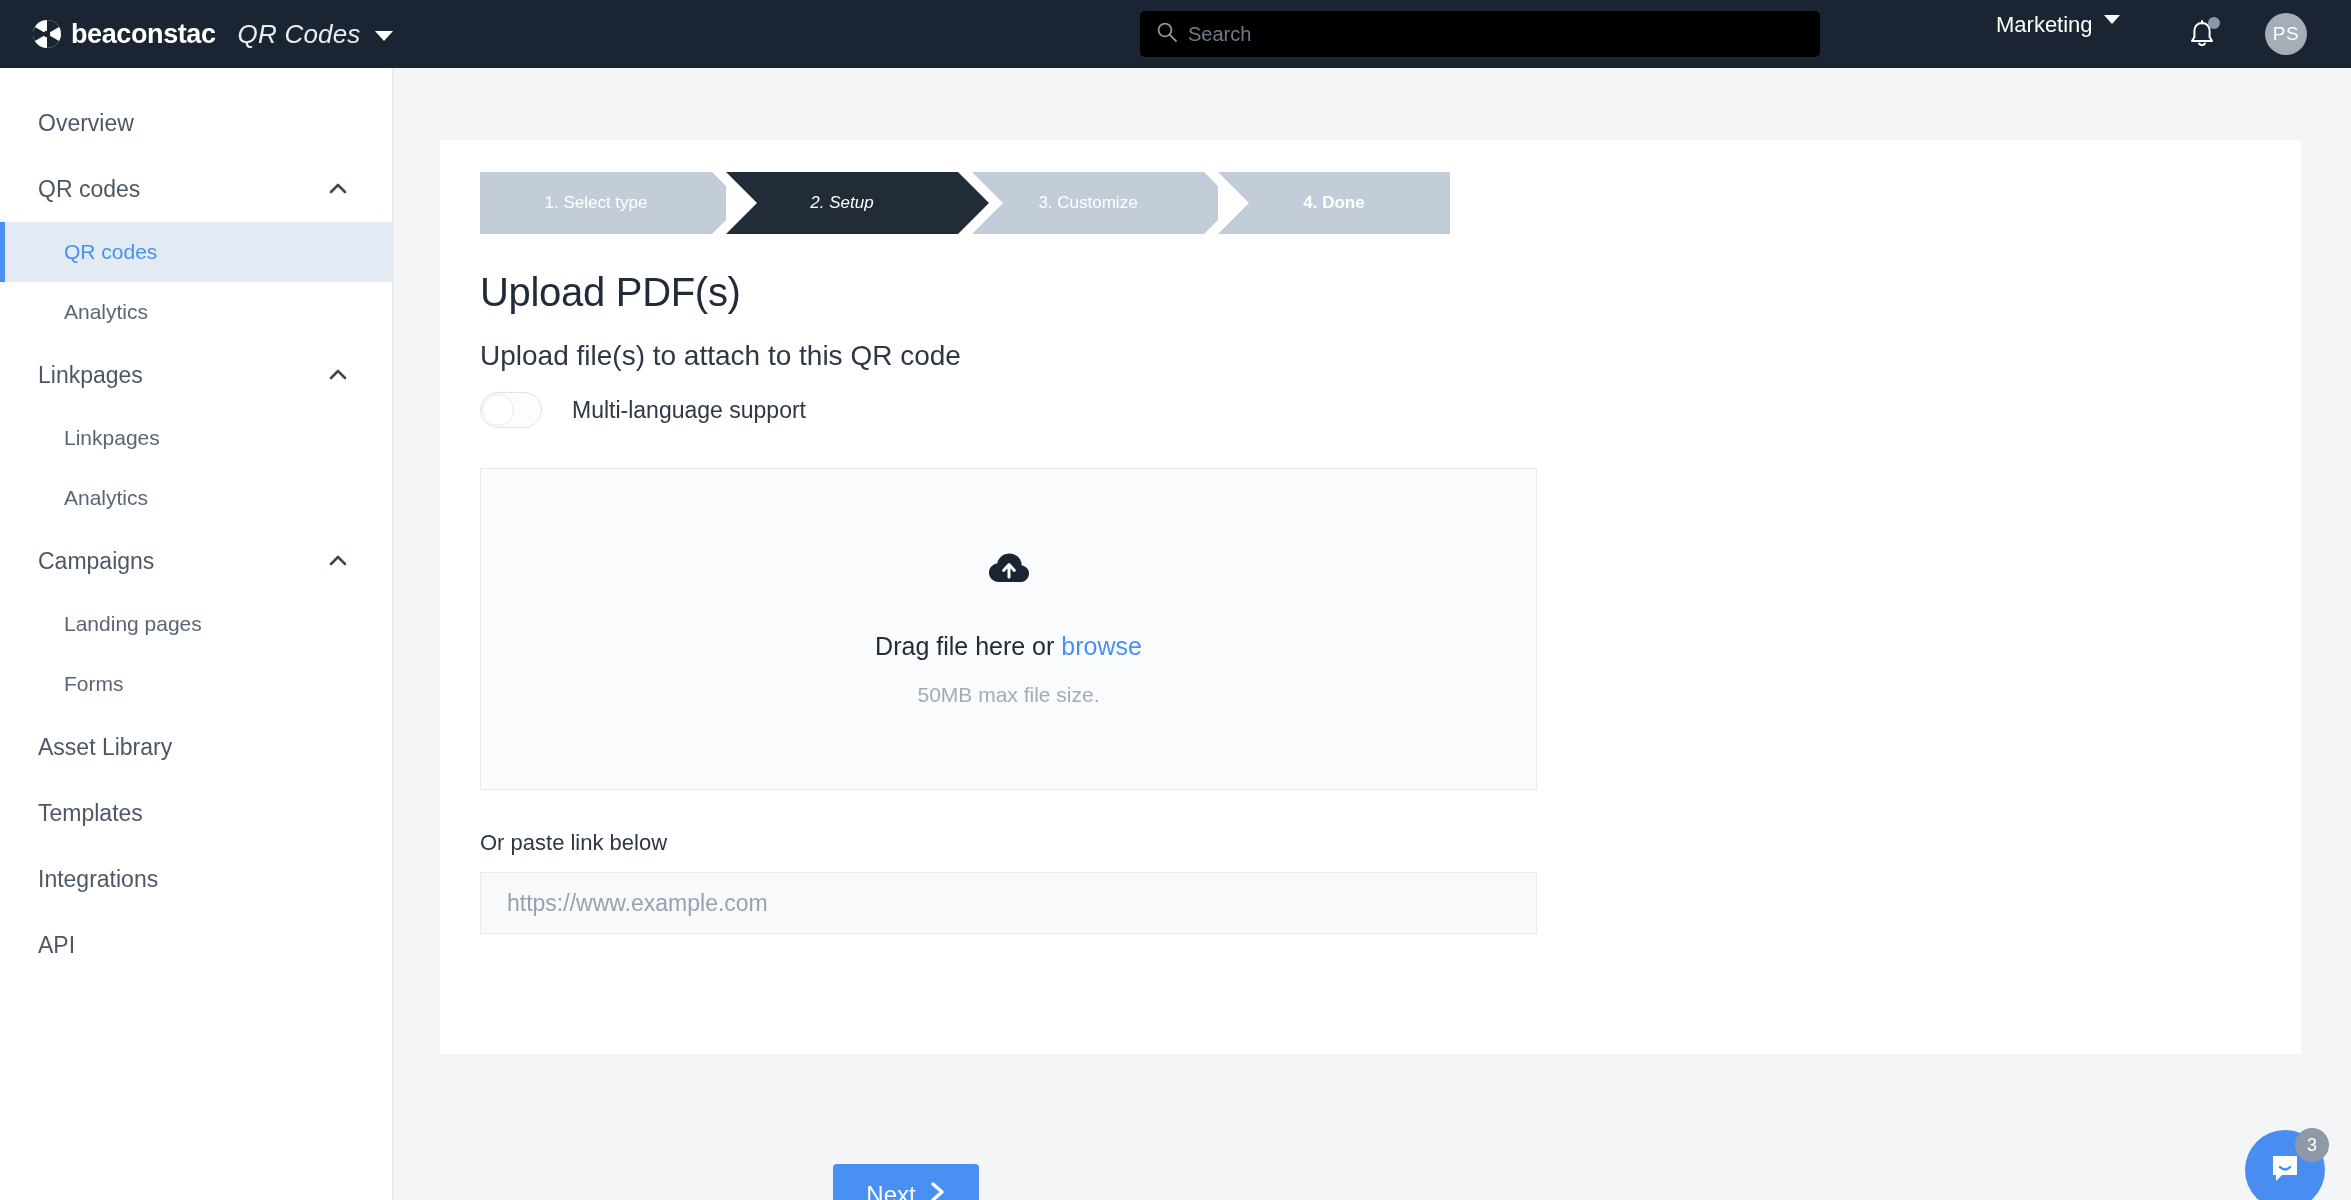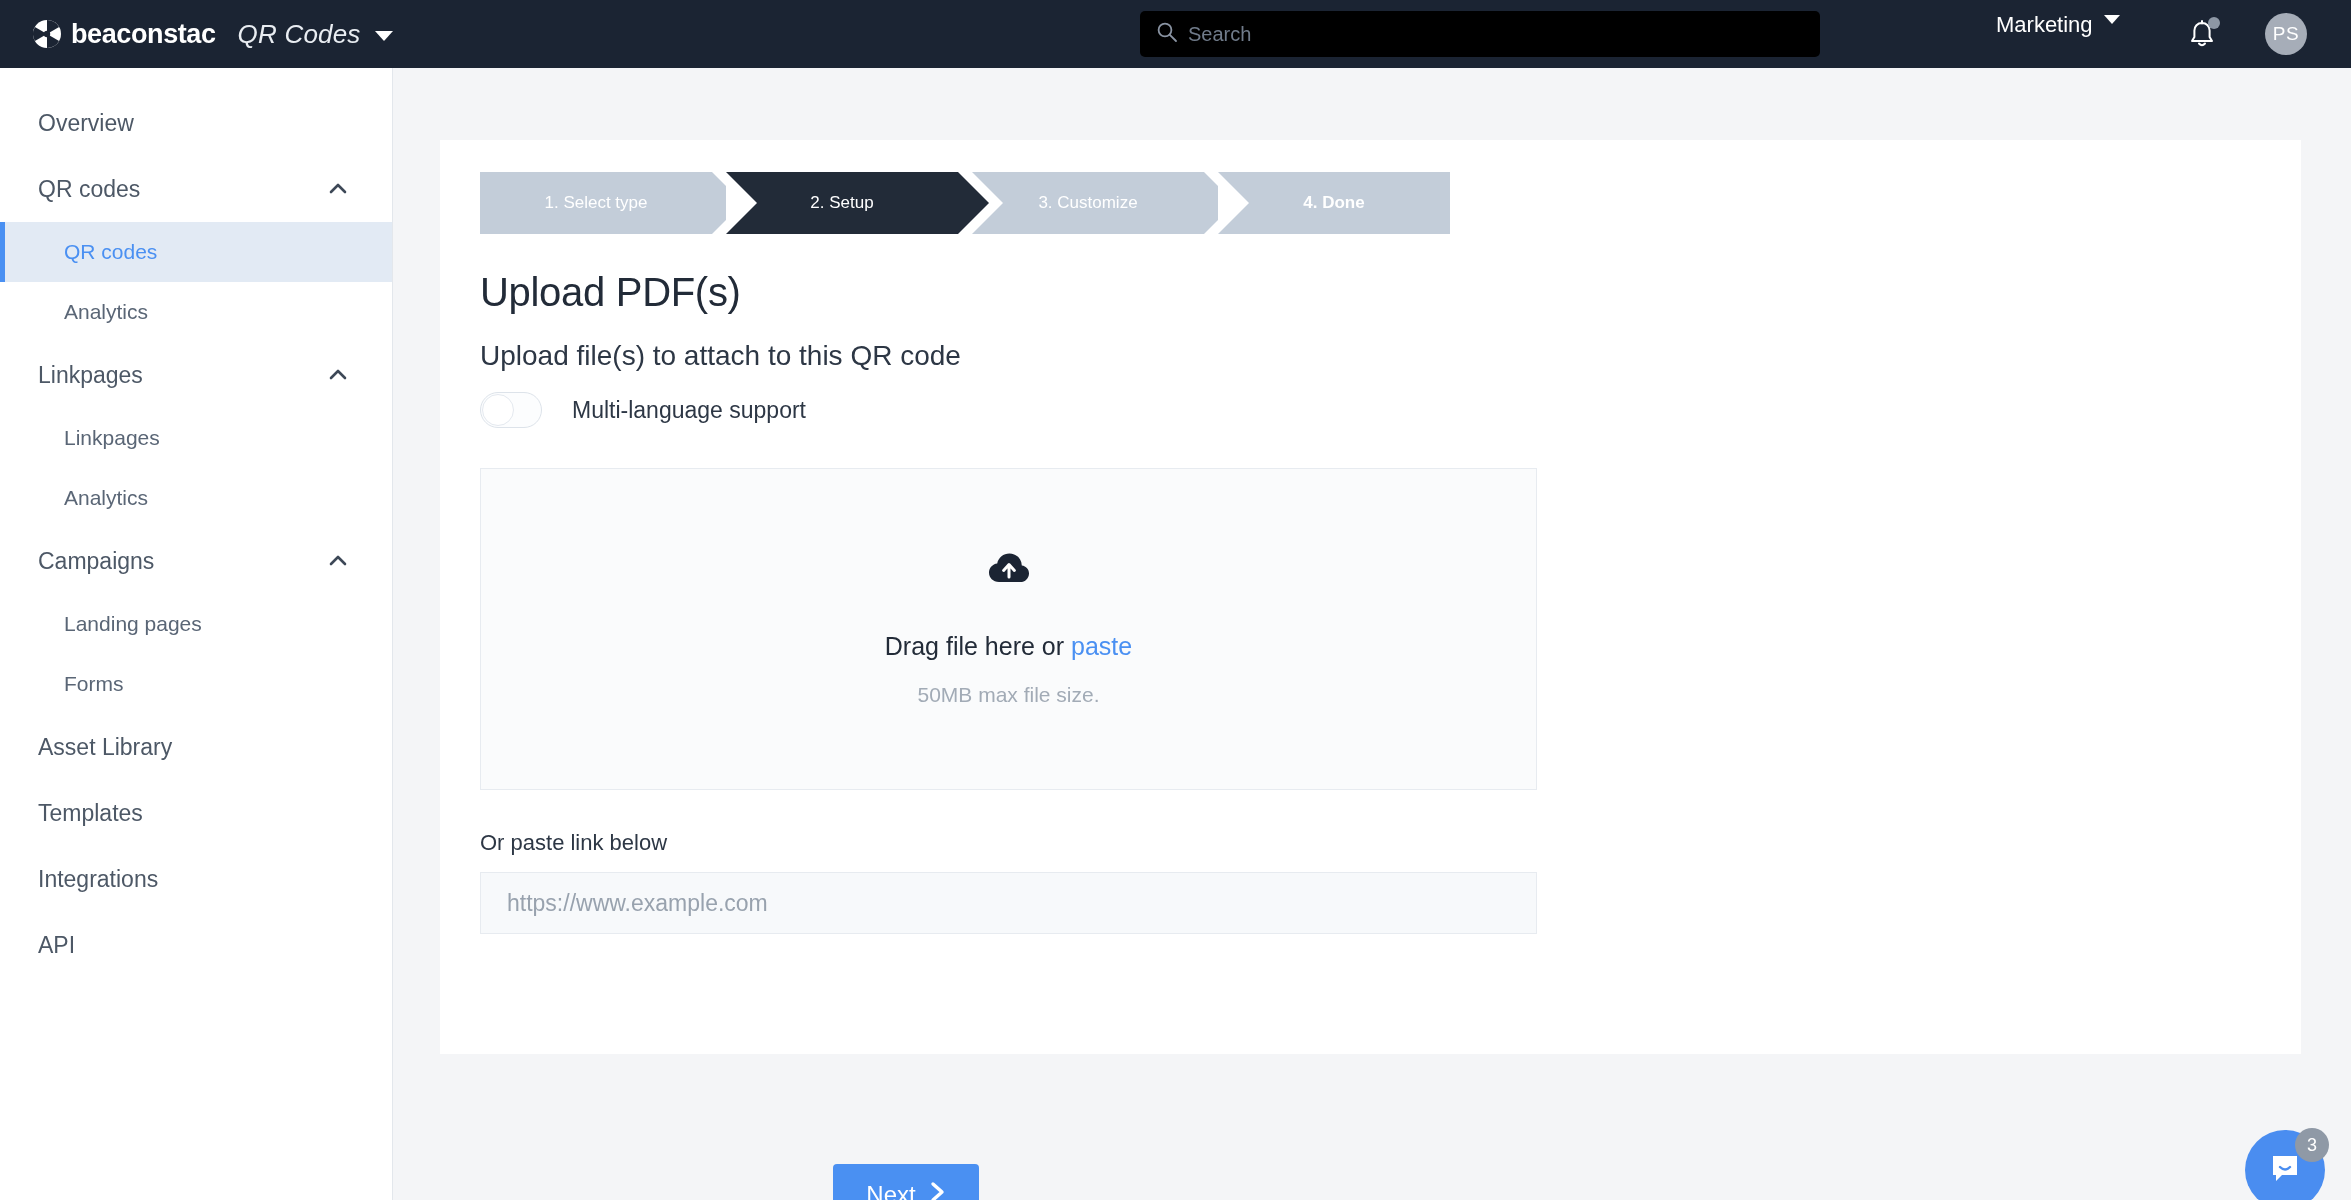--- a/index.html
+++ b/index.html
@@ -141,21 +141,21 @@
   .step::before {
     content: ""; position: absolute; left: 0px; top: 0;
     width: 0; height: 0;
     border-top: 31px solid transparent;
     border-bottom: 31px solid transparent;
     border-left: 31px solid #ffffff;
     z-index: 3;
   }
   .step.first::before { display: none; }
   .step.last::after { display: none; }
-  .step.active { background: #222b38; z-index: 4; }
+  .step.active { background: #222b38; z-index: 4; font-style: italic; }
   .step.active::after { border-left-color: #222b38; }
 
   .step-1 { width: 232px; }
   .step-2 { width: 232px; }
   .step-3 { width: 232px; }
   .step-4 { width: 232px; }
 
   .page-title {
     position: absolute; left: 40px; top: 130px;
     font-size: 40px; color: #222b38; font-weight: normal;
@@ -364,21 +364,21 @@
     </div>
 
     <div class="dropzone">
       <span class="dz-icon">
         <svg width="42" height="32" viewBox="0 0 42 32">
           <path d="M11 30 C5 30 1 26 1 20.6 C1 15.8 4.6 12 9.2 11.4 C10.4 5.6 15.4 1.5 21.4 1.5 C28.2 1.5 33.6 6.8 33.8 13.4 C38.2 14 41 17.2 41 21.4 C41 26.2 37.2 30 32.2 30 Z" fill="#1b2433"></path>
           <path d="M21 25 L21 13 M15.6 18.4 L21 12.6 L26.4 18.4" fill="none" stroke="#ffffff" stroke-width="3" stroke-linecap="round" stroke-linejoin="round"></path>
         </svg>
       </span>
       <div class="dz-main">
-        <span>Drag file here or </span><span class="browse">paste</span>
+        <span>Drag file here or </span><span class="browse">browse</span>
       </div>
       <div class="dz-sub">50MB max file size.</div>
     </div>
 
     <div class="link-label">Or paste link below</div>
     <input class="link-input" type="text" placeholder="https://www.example.com" style="">
   </div>
 
   <button class="next-btn">
     <span>Next</span>

